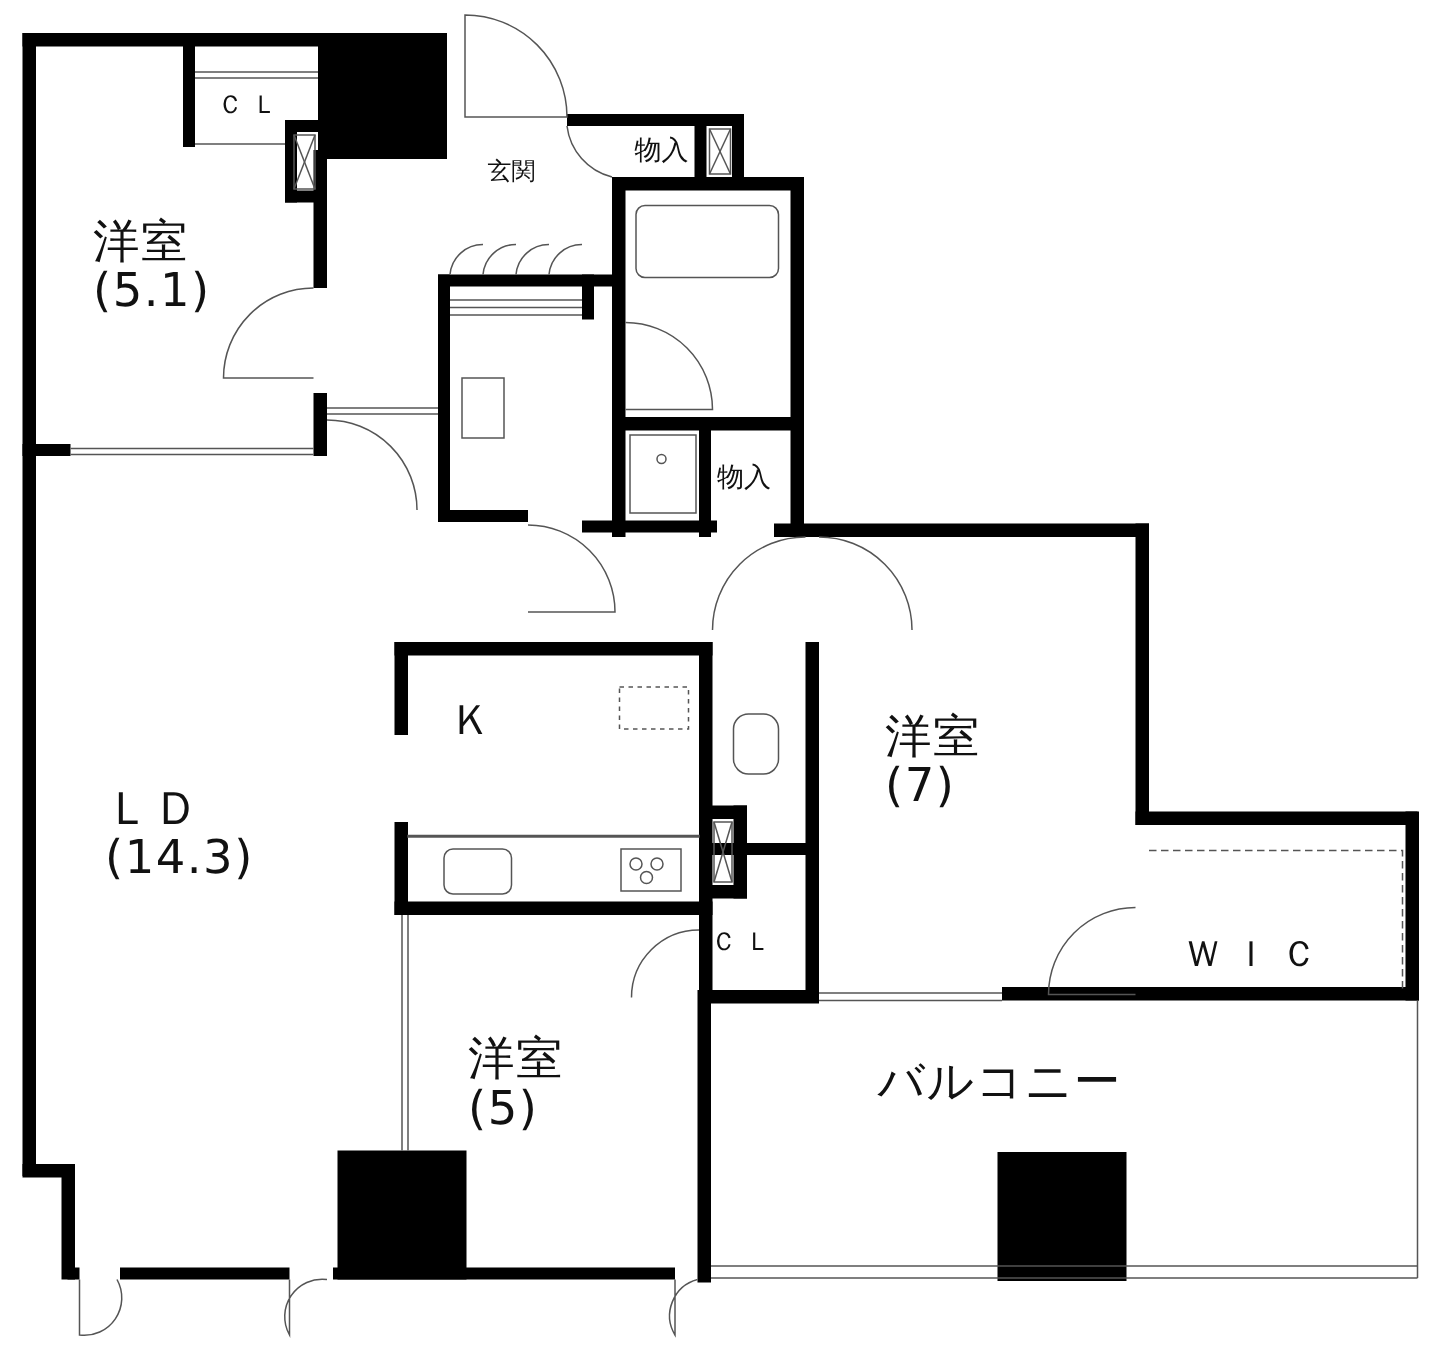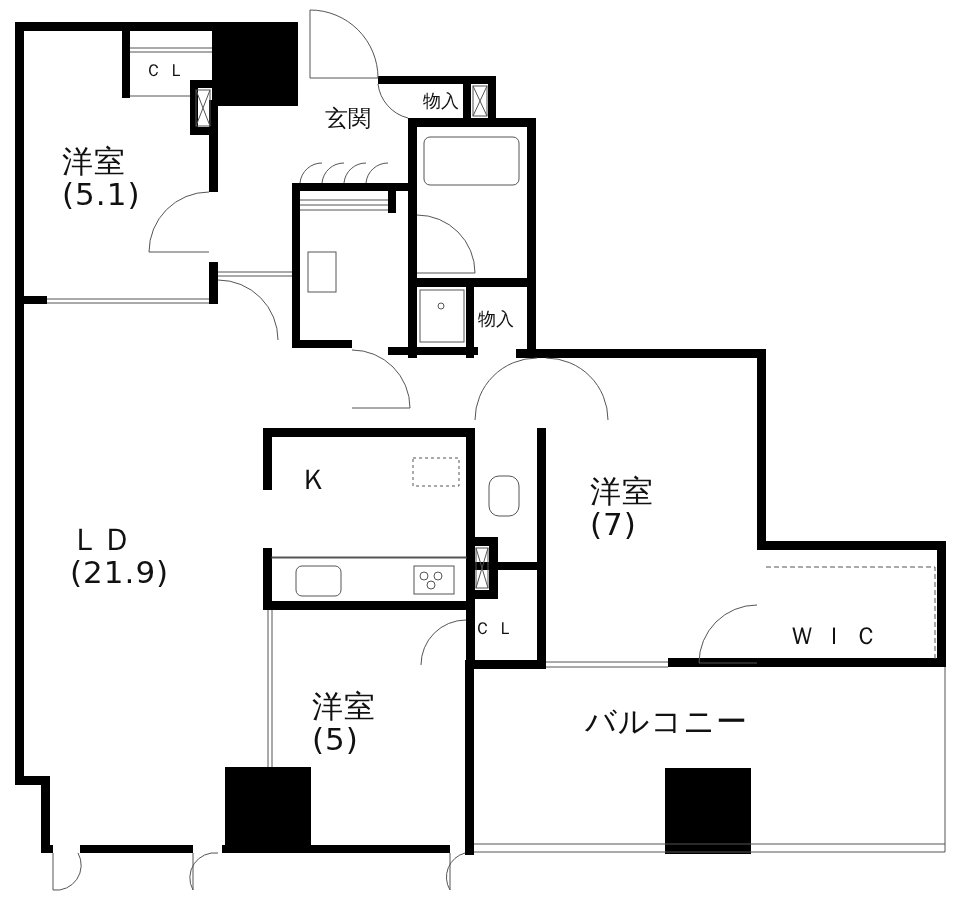--- a/index.html
+++ b/index.html
@@ -139,21 +139,21 @@
     <line x1="476" y1="548" x2="488" y2="588"></line>
       <line x1="488" y1="548" x2="476" y2="588"></line>
   </g>
 </svg>
 
 <div class="room-label big" style="left:62px;top:145px;width:110px;">
   <div>洋室</div>
   <div>(5.1)</div>
 </div>
 
-<div class="room-label tiny" style="left:325px;top:106px;width:50px;font-size:23px;">
+<div class="room-label tiny" style="left:325px;top:106px;width:50px;font-size:16px;">
   <div>玄関</div>
 </div>
 
 <div class="room-label tiny" style="left:423px;top:92px;width:40px;">
   <div>物入</div>
 </div>
 
 <div class="room-label tiny" style="left:478px;top:310px;width:46px;">
   <div>物入</div>
 </div>
@@ -161,21 +161,21 @@
 <div class="room-label small" style="left:145px;top:62px;width:60px;">
   <div>ＣＬ</div>
 </div>
 
 <div class="room-label mid" style="left:300px;top:465px;width:120px;font-size:28px;">
   <div>Ｋ</div>
 </div>
 
 <div class="room-label big" style="left:70px;top:523px;width:160px;">
   <div>ＬＤ</div>
-  <div>(21.9)</div>
+  <div>(14.3)</div>
 </div>
 
 <div class="room-label big" style="left:590px;top:475px;width:110px;">
   <div>洋室</div>
   <div>(7)</div>
 </div>
 
 <div class="room-label" style="left:790px;top:624px;width:120px;font-size:24px;letter-spacing:8px;">
   <div>ＷＩＣ</div>
 </div>

